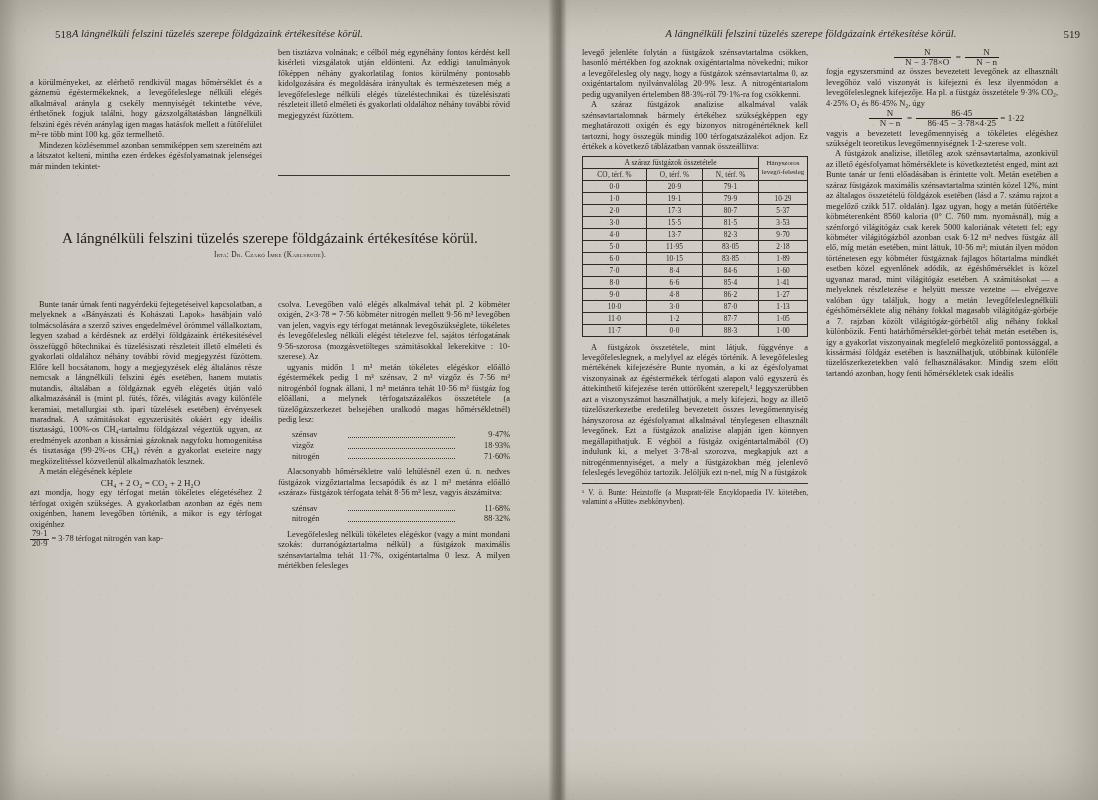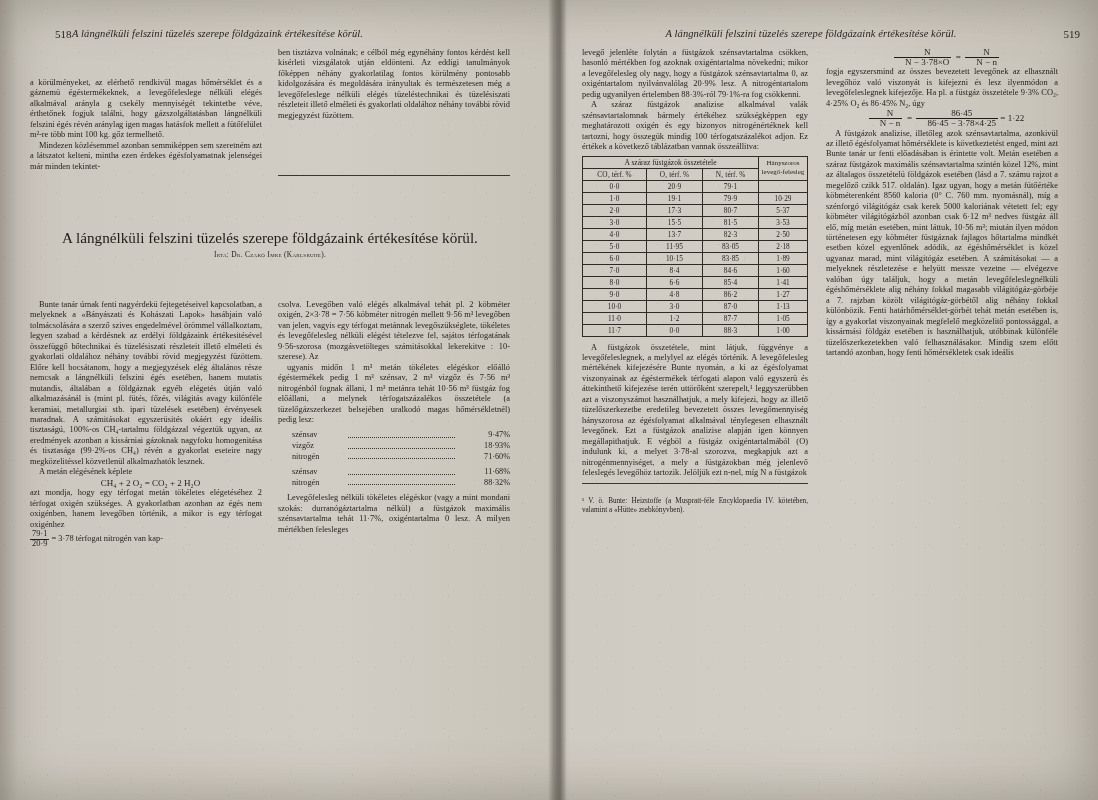--- a/index.html
+++ b/index.html
@@ -73,21 +73,21 @@
   }
   table.dt th,table.dt td{
     border:1px solid #2e2a25;padding:1px 2px;text-align:center;
   }
   table.dt th{font-weight:normal;margin-left:48px;}
   .tbl-title{font-size:7.6px;}
   .tbl-sub{font-size:7px;}
 
   .fnote{
     border-top:1px solid #3a352f;
-    margin-top:5px;padding-top:13px;font-size:7.2px;line-height:8.8px;text-align:justify;
+    margin-top:5px;padding-top:5px;font-size:7.2px;line-height:8.8px;text-align:justify;
   }
 
   
   .grain{position:absolute;inset:0;pointer-events:none;opacity:.16;
     background-image:radial-gradient(circle at 12% 28%, #6b655c 0.6px, transparent 0.7px),
                      radial-gradient(circle at 47% 66%, #6b655c 0.6px, transparent 0.7px),
                      radial-gradient(circle at 78% 15%, #6b655c 0.5px, transparent 0.6px),
                      radial-gradient(circle at 31% 87%, #6b655c 0.5px, transparent 0.6px);
     background-size:37px 41px,53px 47px,61px 59px,43px 67px;}
 </style>
@@ -147,20 +147,21 @@
           <span class="dots"></span>
           <span class="num">18·93%</span>
         </div>
         <div class="row">
           <span class="lab">nitrogén</span>
           <span class="dots"></span>
           <span class="num">71·60%</span>
         </div>
       </div>
 
+      <p>Alacsonyabb hőmérsékletre való lehülésnél ezen ú. n. nedves füstgázok vizgőztartalma lecsapódik és az 1 m³ metánra előálló «száraz» füstgázok térfogata tehát 8·56 m³ lesz, vagyis átszámitva:</p>
 
       <div class="vals">
         <div class="row">
           <span class="lab">szénsav</span>
           <span class="dots"></span>
           <span class="num">11·68%</span>
         </div>
         <div class="row">
           <span class="lab">nitrogén</span>
           <span class="dots"></span>
@@ -212,21 +213,21 @@
         <tr>
               <td>3·0</td>
               <td>15·5</td>
               <td>81·5</td>
               <td>3·53</td>
             </tr>
         <tr>
               <td>4·0</td>
               <td>13·7</td>
               <td>82·3</td>
-              <td>2·50</td>
+              <td>9·70</td>
             </tr>
         <tr>
               <td>5·0</td>
               <td>11·95</td>
               <td>83·05</td>
               <td>2·18</td>
             </tr>
         <tr>
               <td>6·0</td>
               <td>10·15</td>
@@ -298,20 +299,21 @@
           <span class="den">N − n</span>
         </span>
         <span>&nbsp;=&nbsp;</span>
         <span class="frac">
           <span class="num">86·45</span>
           <span class="den">86·45 − 3·78×4·25</span>
         </span>
         <span>= 1·22</span>
       </p>
 
+      <p class="noind">vagyis a bevezetett levegőmennyiség a tökéletes elégéshez szükségelt teoretikus levegőmennyiségnek 1·2-szerese volt.</p>
       <p>A füstgázok analizise, illetőleg azok szénsavtartalma, azonkivül az illető égésfolyamat hőmérséklete is következtetést enged, mint azt Bunte tanár ur fenti előadásában is érintette volt. Metán esetében a száraz füstgázok maximális szénsavtartalma szintén közel 12%, mint az általagos összetételü földgázok esetében (lásd a 7. számu rajzot a megelőző czikk 517. oldalán). Igaz ugyan, hogy a metán fütőértéke köbméterenként 8560 kaloria (0° C. 760 mm. nyomásnál), míg a szénforgó világitógáz csak kerek 5000 kaloriának vétetett fel; egy köbméter világitógázból azonban csak 6·12 m³ nedves füstgáz áll elő, míg metán esetében, mint láttuk, 10·56 m³; miután ilyen módon történetesen egy köbméter füstgáznak fajlagos hőtartalma mindkét esetben közel egyenlőnek adódik, az égéshőmérséklet is közel ugyanaz marad, mint világitógáz esetében. A számitásokat — a melyeknek részletezése e helyütt messze vezetne — elvégezve valóban úgy találjuk, hogy a metán levegőfeleslegnélküli égéshőmérséklete alig néhány fokkal magasabb világitógáz-görbéje a 7. rajzban közölt világitógáz-görbétől alig néhány fokkal különbözik. Fenti határhőmérséklet-görbét tehát metán esetében is, így a gyakorlat viszonyainak megfelelő megközelitő pontossággal, a kissármási földgáz esetében is használhatjuk, utóbbinak különféle tüzelőszerkezetekben való felhasználásakor. Mindig szem előtt tartandó azonban, hogy fenti hőmérsékletek csak ideális</p>
     </div>
   </div>
 
   <div class="gutter"></div>
   <div class="grain"></div>
   <div class="vignette"></div>
 </div>
 
 </body></html>

